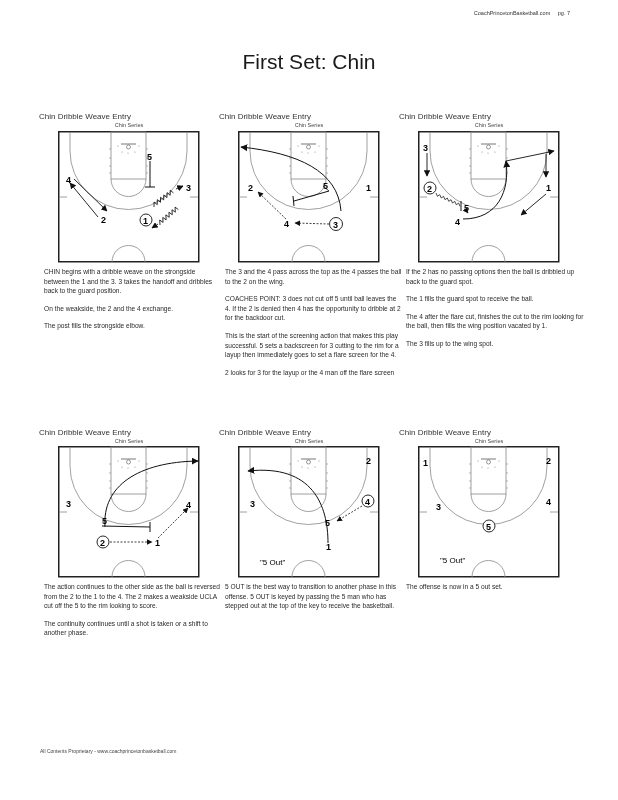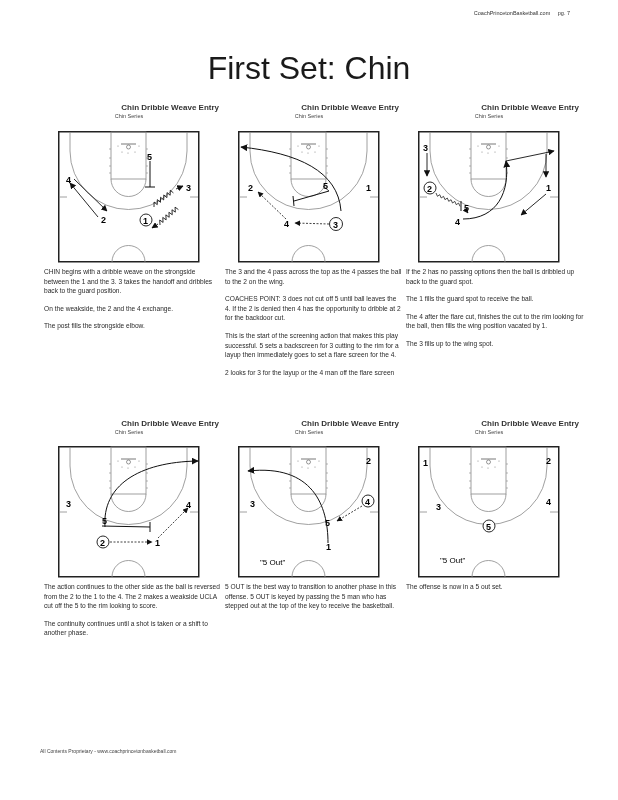--- a/index.html
+++ b/index.html
@@ -1,23 +1,23 @@
 <!DOCTYPE html>
 <html><head>
 <meta charset="utf-8">
 <style>
   html, body { margin: 0; padding: 0; background: #ffffff; }
   body { width: 618px; height: 800px; position: relative; overflow: hidden;
          font-family: "Liberation Sans", sans-serif; color: #222; }
   .header-right { position: absolute; top: 10px; right: 48px; font-size: 5.5px; color: #333; }
   .header-right span { margin-left: 6px; }
   .page-title { position: absolute; top: 50px; left: 0; width: 618px; text-align: center;
-                font-size: 32px; color: #1a1a1a; font-family: "Liberation Sans", sans-serif; }
+                font-size: 21px; color: #1a1a1a; font-family: "Liberation Sans", sans-serif; }
   .panel { position: absolute; width: 180px; }
-  .panel .ptitle { text-align: right; font-size: 8px; color: #333; margin-top: 7px; font-weight: bold; }
+  .panel .ptitle { text-align: left; font-size: 8px; color: #333; margin-top: 16px; }
   .panel .psub { text-align: center; font-size: 5.5px; color: #444; margin-top: 1px; }
   .court { position: absolute; }
   .court svg { display: block; }
   .desc { position: absolute; width: 178px; font-size: 6.6px; line-height: 9.6px; color: #2a2a2a; }
   .desc p { margin: 0 0 8px 0; }
   .footer { position: absolute; left: 40px; top: 748px; font-size: 5px; color: #444; }
 </style>
 </head>
 <body>
 

